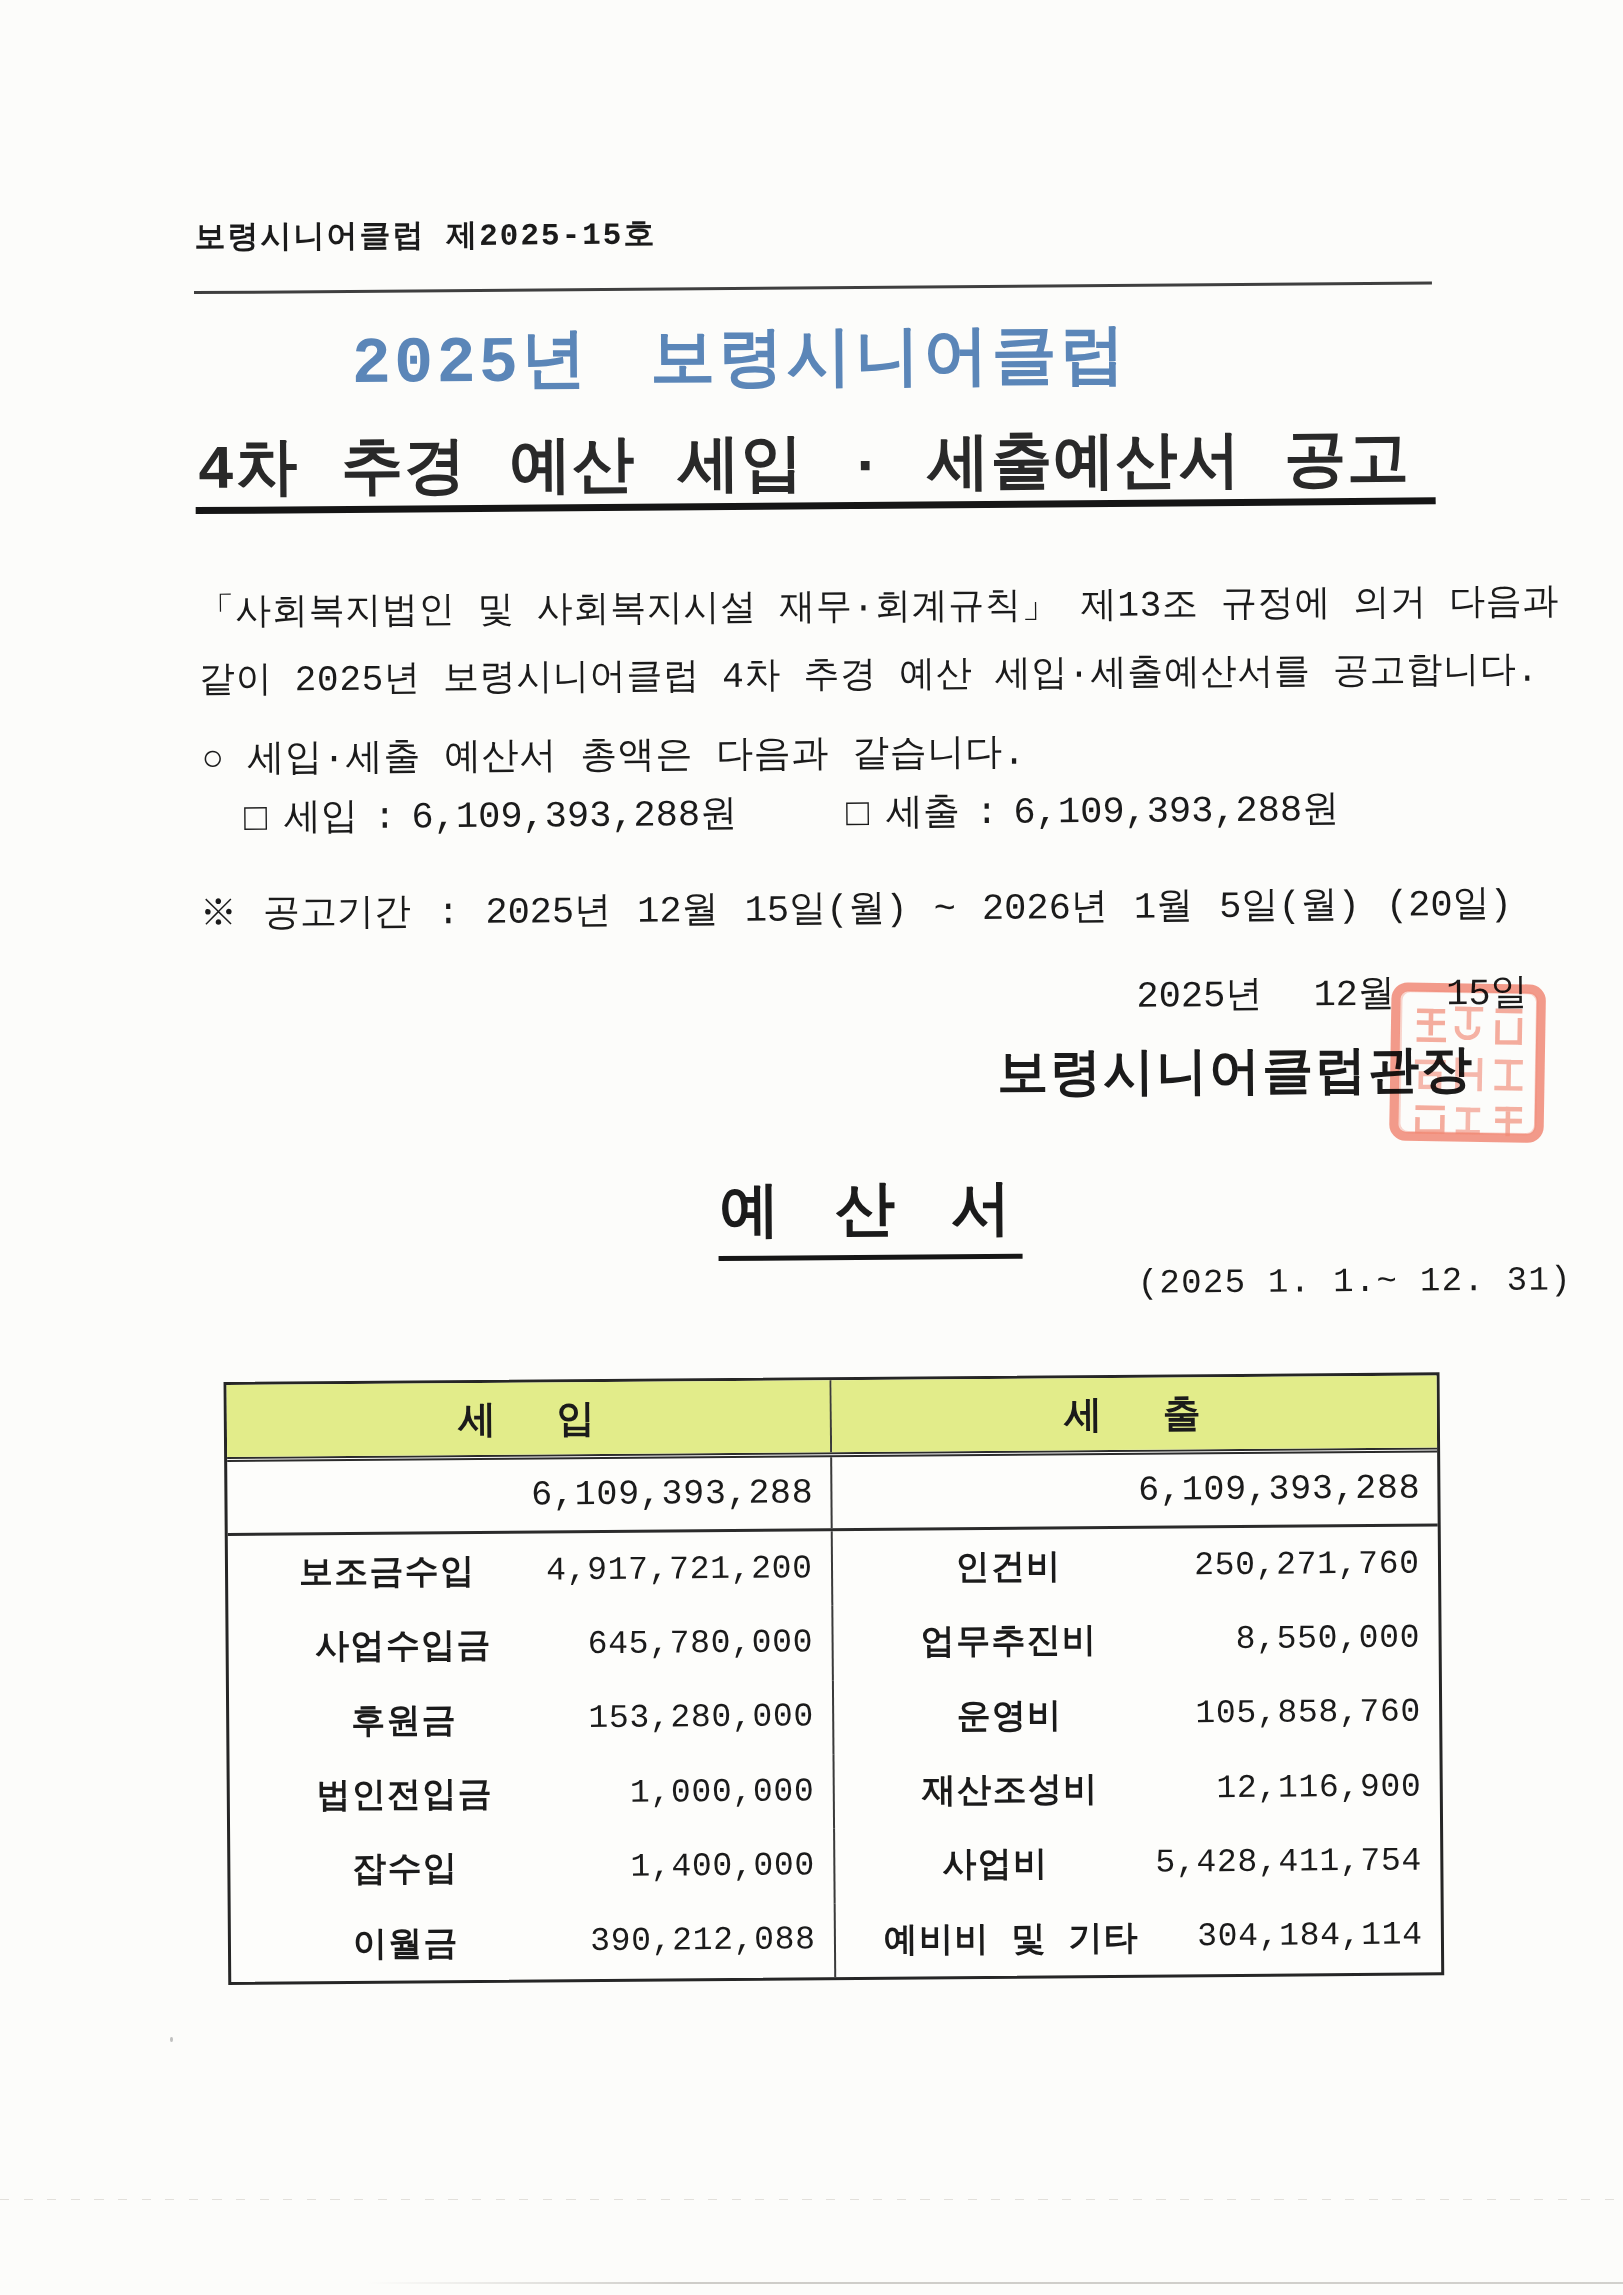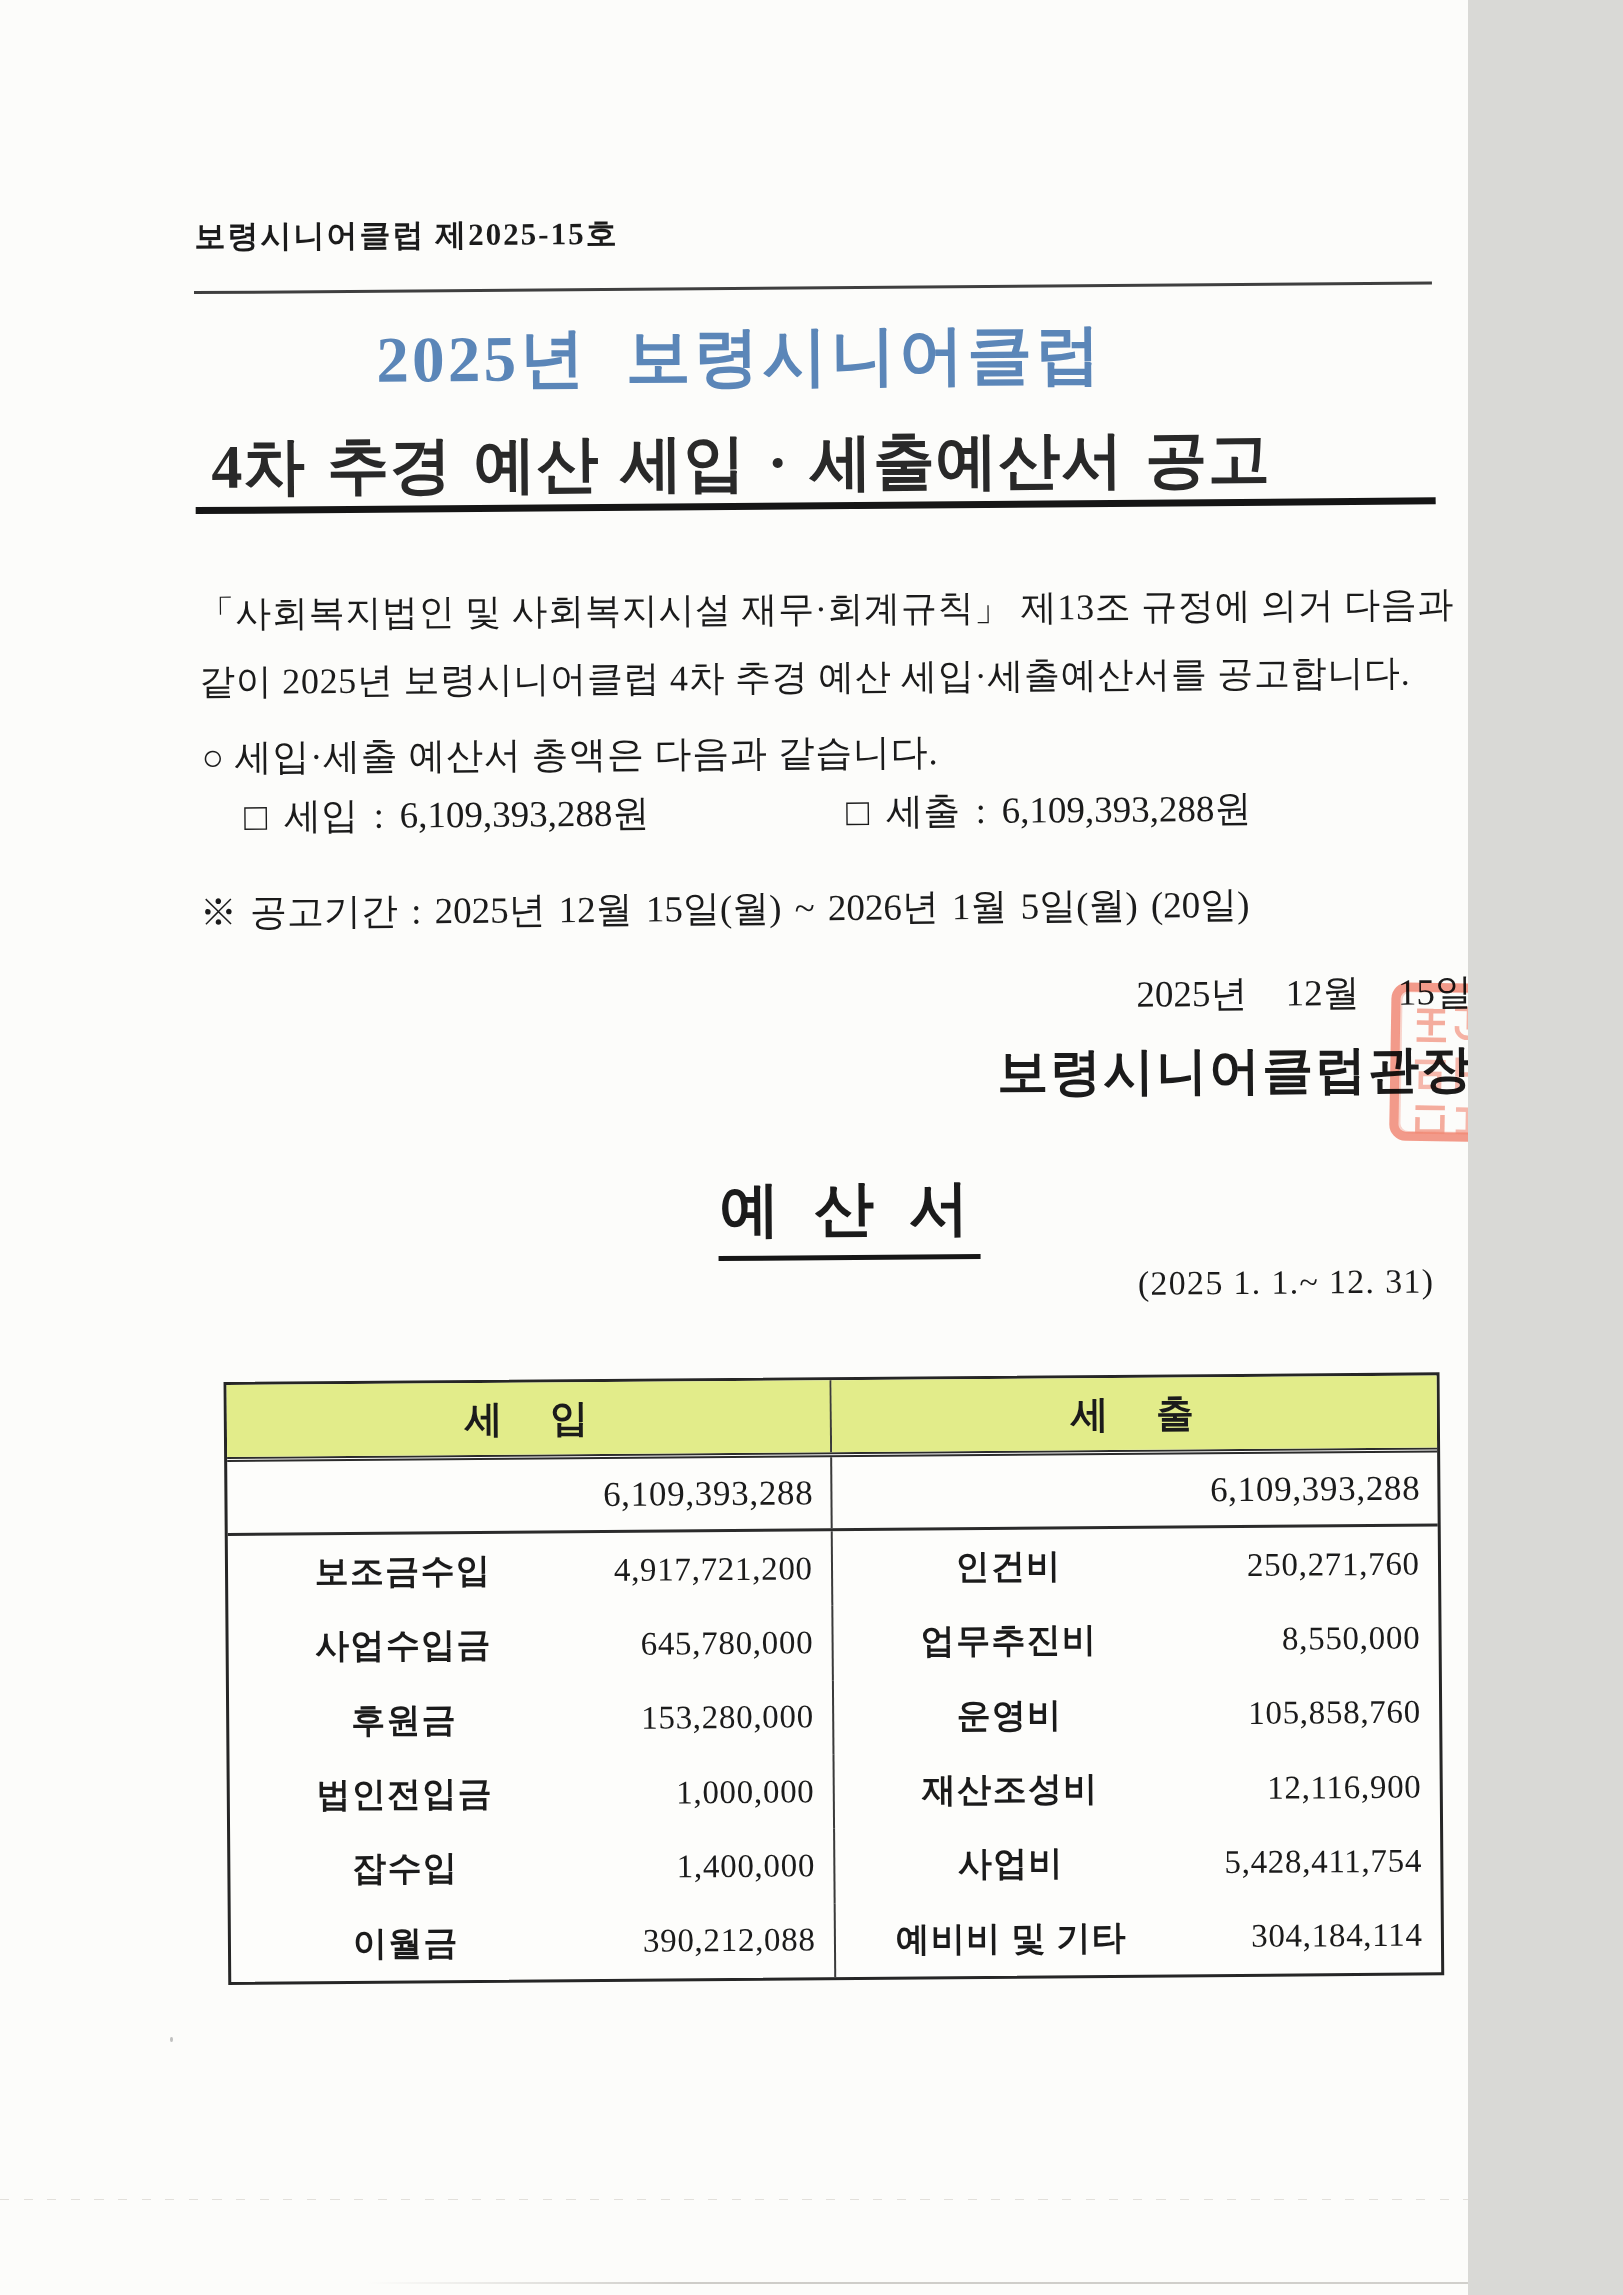--- a/index.html
+++ b/index.html
@@ -3,23 +3,23 @@
 <meta charset="utf-8">
 <style>
   :root{
     --title-blue:#5b86b8;
     --table-header-bg:#e2ec8a;
     --seal-red:#ee7058;
   }
   *{ box-sizing:border-box; margin:0; padding:0; }
   body{ margin:0; background:#d9d9d6; }
   .page{
-    position:relative; width:1468px; height:2295px;
+    position:relative; width:1623px; height:2295px;
     background:#fcfcfa; overflow:hidden;
-    font-family:Liberation Serif, serif;
+    font-family:Liberation Mono, monospace;
     color:#1b1b1b;
   }
   .rot{ position:absolute; inset:0; transform:rotate(-0.45deg); transform-origin:209px 295px; }
   .abs{ position:absolute; }
 
   .doc-number{ left:195px; top:216px; font-size:31px; font-weight:bold; letter-spacing:2px; white-space:nowrap; }
   .rule-thin{ left:194px; top:291px; width:1238px; height:2.6px; background:#3f3f3f; }
 
   .title-block{ left:196px; top:317px; width:1087px; text-align:center; }
   .title1{ font-size:65px; font-weight:bold; color:var(--title-blue); letter-spacing:3.3px; word-spacing:18.3px; white-space:nowrap; }

